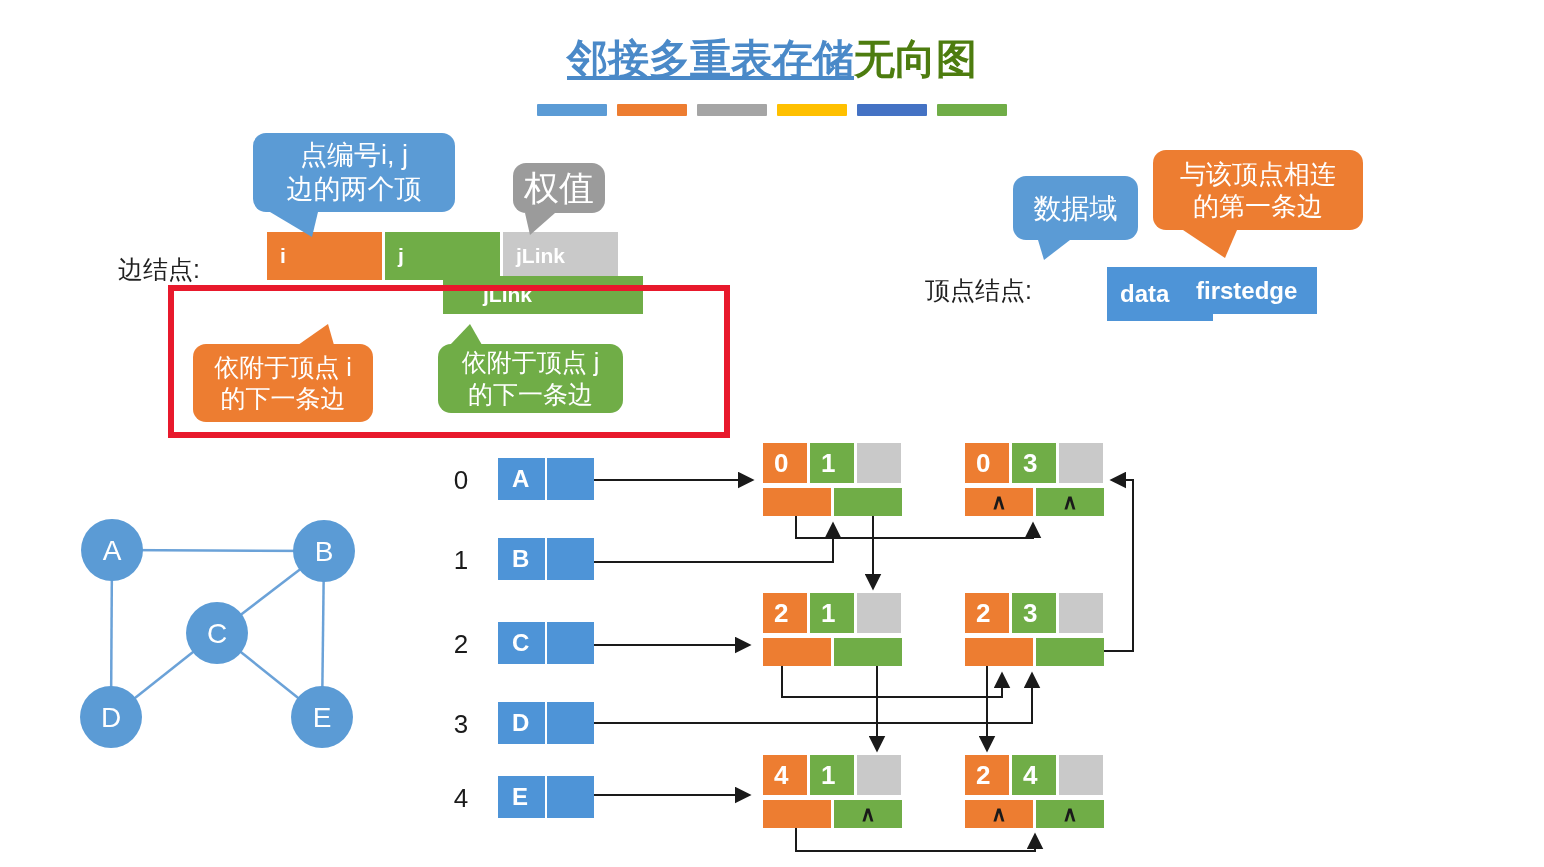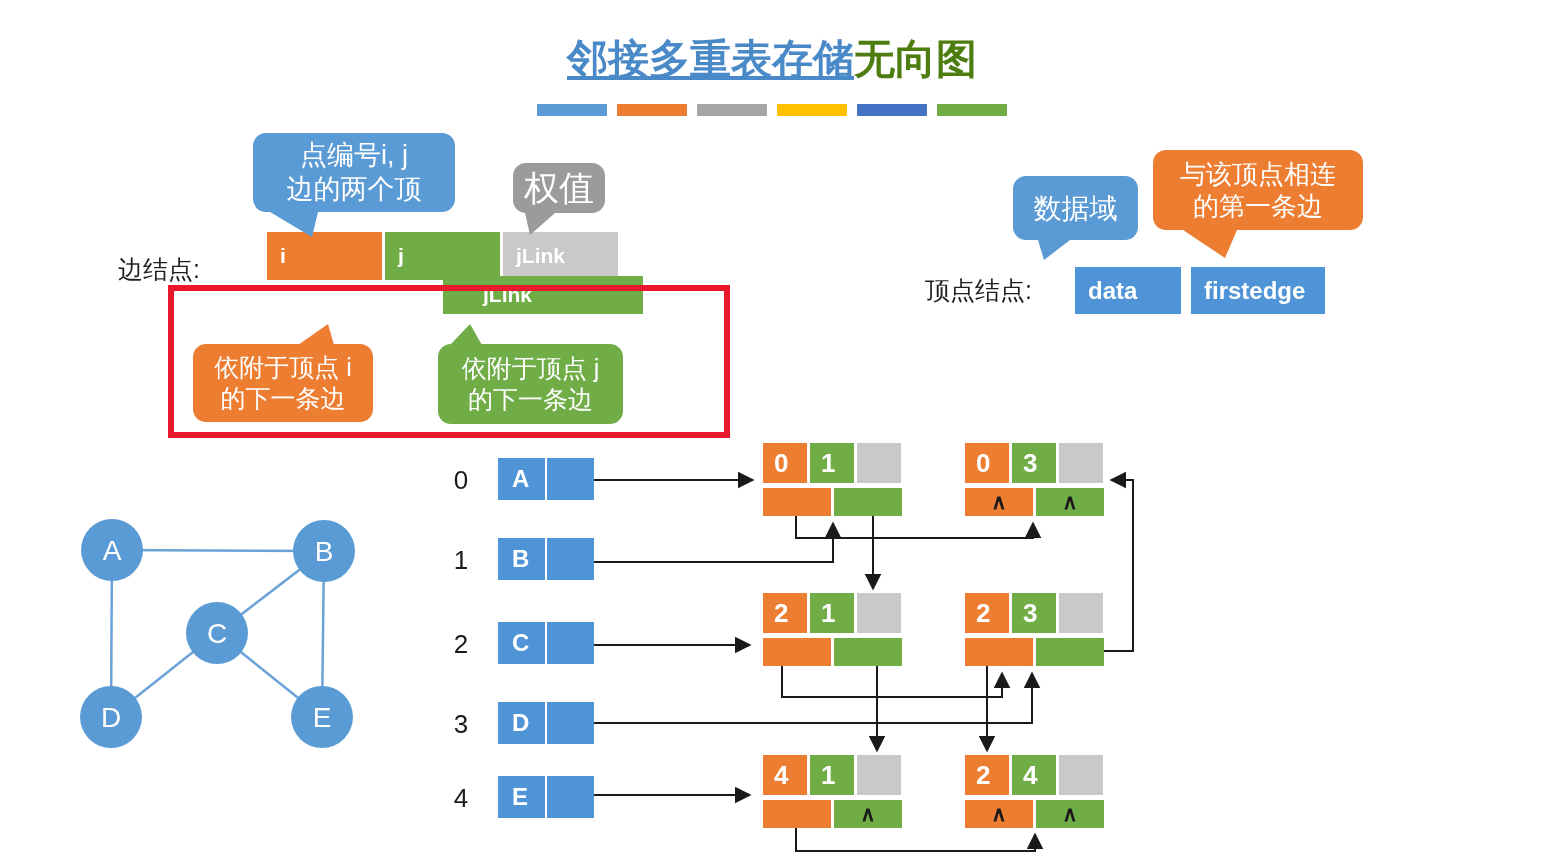--- a/index.html
+++ b/index.html
@@ -106,38 +106,38 @@
   </div>
 
   <div class="lbl" style="left:118px;top:253px;">边结点:</div>
   <div class="cell orange pad" style="left:267px;top:232px;width:115px;height:48px;">i</div>
   <div class="cell green pad" style="left:385px;top:232px;width:115px;height:48px;">j</div>
   <div class="cell grayc pad" style="left:503px;top:232px;width:115px;height:48px;">jLink</div>
   <div class="cell green pad" style="left:443px;top:276px;width:200px;height:38px;padding-left:40px;">jLink</div>
   <div class="redbox"></div>
 
   <div class="lbl" style="left:925px;top:274px;">顶点结点:</div>
-  <div class="cell bluec pad" style="left:1075px;top:267px;width:106px;height:47px;font-size:24px;">data</div>
-  <div class="cell bluec pad" style="left:1183px;top:267px;width:134px;height:47px;font-size:24px;margin-left:8px;">firstedge</div>
+  <div class="cell bluec pad" style="left:1107px;top:267px;width:106px;height:54px;font-size:24px;">data</div>
+  <div class="cell bluec pad" style="left:1183px;top:267px;width:134px;height:47px;font-size:24px;">firstedge</div>
 
   <div class="bubble bb-blue" style="left:253px;top:133px;width:202px;height:79px;font-size:27px;">
     <div>点编号i, j</div>
     <div>边的两个顶</div>
     <div class="tail" style="left:17px;top:100%;border-top:25px solid #5B9BD5;border-left:42px solid transparent;border-right:6px solid transparent;"></div>
   </div>
   <div class="bubble bb-gray" style="left:513px;top:163px;width:92px;height:50px;font-size:35px;">
     <div>权值</div>
     <div class="tail" style="left:12px;top:100%;border-top:22px solid #9B9B9B;border-left:5px solid transparent;border-right:25px solid transparent;"></div>
   </div>
   <div class="bubble bb-orange" style="left:193px;top:344px;width:180px;height:78px;font-size:25px;">
     <div>依附于顶点 i</div>
     <div>的下一条边</div>
     <div class="tail" style="left:105px;top:-20px;border-bottom:21px solid #ED7D31;border-left:30px solid transparent;border-right:6px solid transparent;"></div>
   </div>
-  <div class="bubble bb-green" style="left:438px;top:344px;width:185px;height:80px;font-size:25px;">
+  <div class="bubble bb-green" style="left:438px;top:344px;width:185px;height:69px;font-size:25px;">
     <div>依附于顶点 j</div>
     <div>的下一条边</div>
     <div class="tail" style="left:12px;top:-20px;border-bottom:21px solid #70AD47;border-left:20px solid transparent;border-right:12px solid transparent;"></div>
   </div>
   <div class="bubble bb-blue" style="left:1013px;top:176px;width:125px;height:64px;font-size:28px;">
     <div>数据域</div>
     <div class="tail" style="left:25px;top:100%;border-top:20px solid #5B9BD5;border-left:6px solid transparent;border-right:26px solid transparent;"></div>
   </div>
   <div class="bubble bb-orange" style="left:1153px;top:150px;width:210px;height:80px;font-size:26px;">
     <div>与该顶点相连</div>

